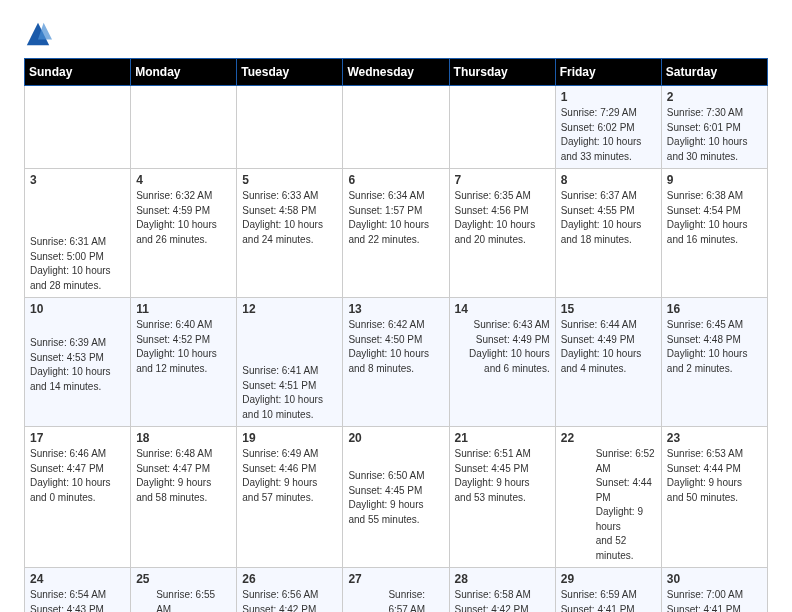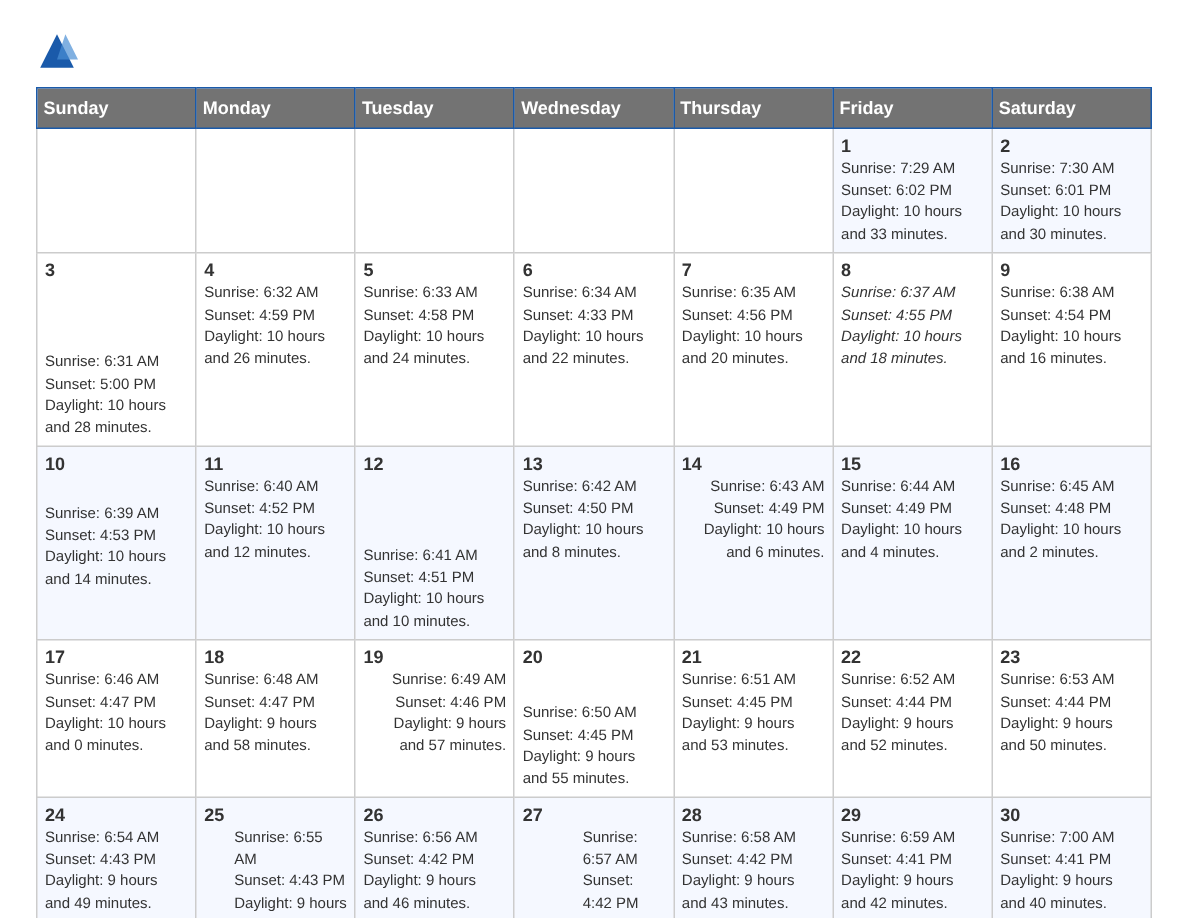--- a/index.html
+++ b/index.html
@@ -44,21 +44,21 @@
       font-size: 14px;
       color: #444;
       margin-top: 2px;
     }
     table {
       width: 100%;
       border-collapse: collapse;
       table-layout: fixed;
     }
     thead tr th {
-      background: #737373;
+      background: #000000;
       color: #fff;
       font-size: 12px;
       font-weight: bold;
       padding: 6px 4px;
       text-align: left;
       border: 1px solid #1a5aaa;
     }
     tbody tr td {
       border: 1px solid #ccc;
       vertical-align: top;
@@ -161,34 +161,34 @@
         <td>
           <div class="day-number">5</div>
           <div class="day-info" style="white-space: pre-line;">Sunrise: 6:33 AM
 Sunset: 4:58 PM
 Daylight: 10 hours
 and 24 minutes.</div>
         </td>
         <td>
           <div class="day-number">6</div>
           <div class="day-info" style="white-space: pre-line;">Sunrise: 6:34 AM
-Sunset: 4:33 PM
+Sunset: 1:57 PM
 Daylight: 10 hours
 and 22 minutes.</div>
         </td>
         <td>
           <div class="day-number">7</div>
           <div class="day-info" style="white-space: pre-line;">Sunrise: 6:35 AM
 Sunset: 4:56 PM
 Daylight: 10 hours
 and 20 minutes.</div>
         </td>
         <td>
           <div class="day-number">8</div>
-          <div class="day-info" style="white-space: pre-line; font-style: italic;">Sunrise: 6:37 AM
+          <div class="day-info" style="white-space: pre-line;">Sunrise: 6:37 AM
 Sunset: 4:55 PM
 Daylight: 10 hours
 and 18 minutes.</div>
         </td>
         <td>
           <div class="day-number">9</div>
           <div class="day-info" style="white-space: pre-line;">Sunrise: 6:38 AM
 Sunset: 4:54 PM
 Daylight: 10 hours
 and 16 minutes.</div>
@@ -255,42 +255,42 @@
         </td>
         <td>
           <div class="day-number">18</div>
           <div class="day-info" style="white-space: pre-line;">Sunrise: 6:48 AM
 Sunset: 4:47 PM
 Daylight: 9 hours
 and 58 minutes.</div>
         </td>
         <td>
           <div class="day-number">19</div>
-          <div class="day-info" style="white-space: pre-line; text-align: right;">Sunrise: 6:49 AM
+          <div class="day-info" style="white-space: pre-line;">Sunrise: 6:49 AM
 Sunset: 4:46 PM
 Daylight: 9 hours
 and 57 minutes.</div>
         </td>
         <td>
           <div class="day-number">20</div>
           <div class="day-info" style="white-space: pre-line; margin-top: 24px;">Sunrise: 6:50 AM
 Sunset: 4:45 PM
 Daylight: 9 hours
 and 55 minutes.</div>
         </td>
         <td>
           <div class="day-number">21</div>
           <div class="day-info" style="white-space: pre-line;">Sunrise: 6:51 AM
 Sunset: 4:45 PM
 Daylight: 9 hours
 and 53 minutes.</div>
         </td>
         <td>
           <div class="day-number">22</div>
-          <div class="day-info" style="white-space: pre-line;">Sunrise: 6:52 AM
+          <div class="day-info" style="white-space: pre-line; margin-left: 35px;">Sunrise: 6:52 AM
 Sunset: 4:44 PM
 Daylight: 9 hours
 and 52 minutes.</div>
         </td>
         <td>
           <div class="day-number">23</div>
           <div class="day-info" style="white-space: pre-line;">Sunrise: 6:53 AM
 Sunset: 4:44 PM
 Daylight: 9 hours
 and 50 minutes.</div>

